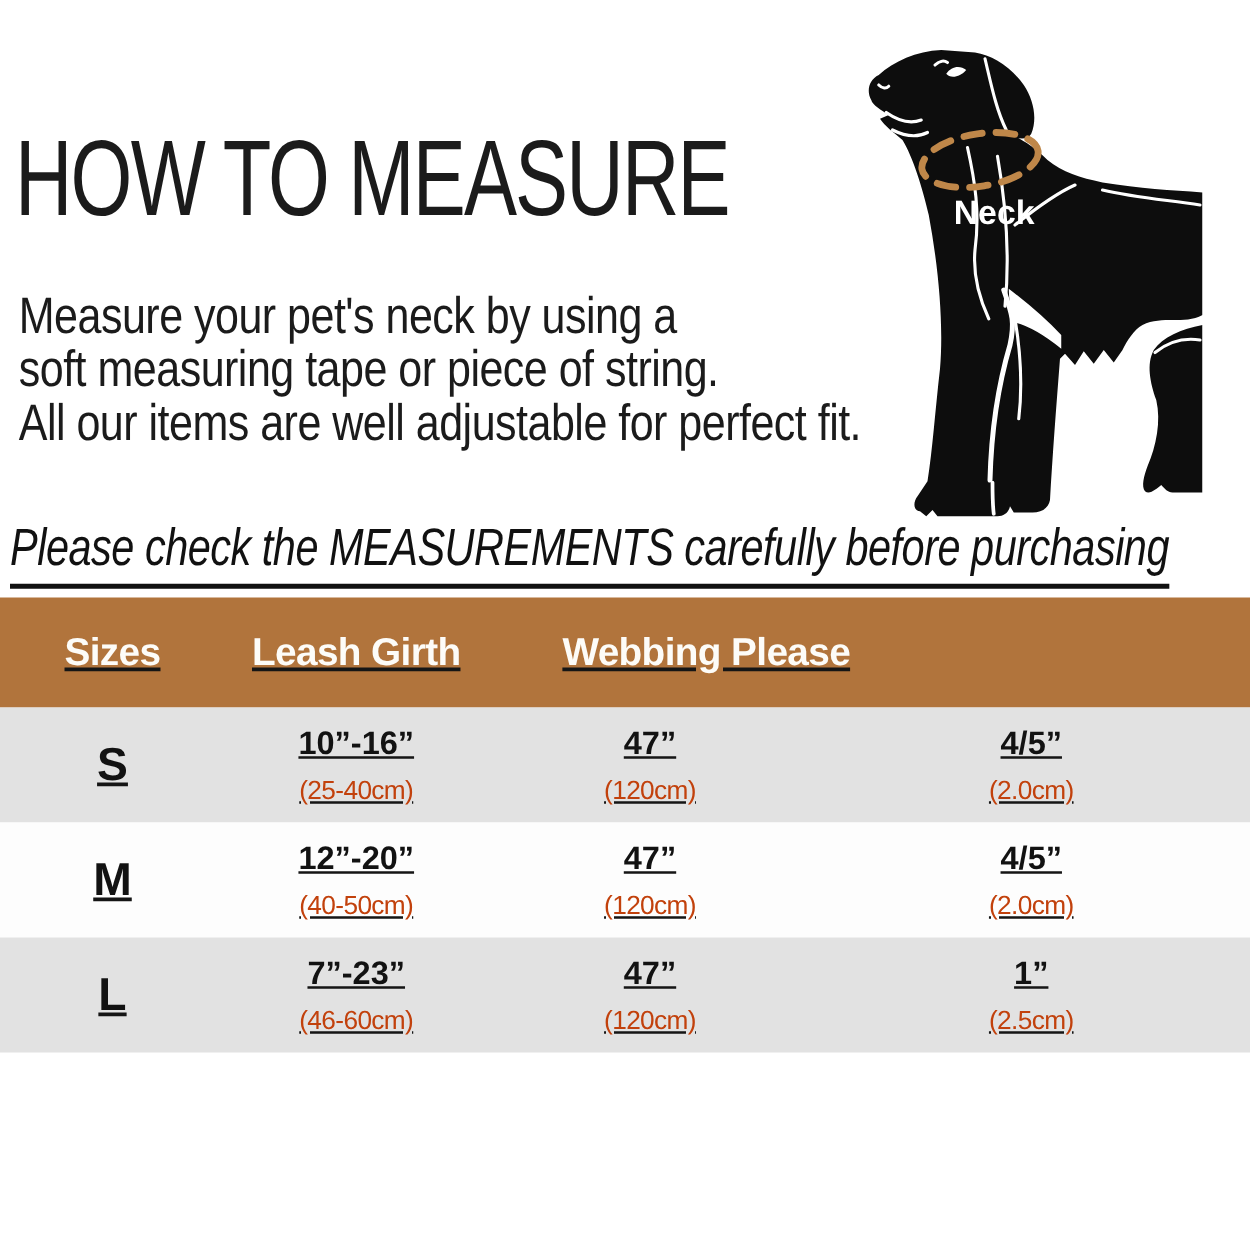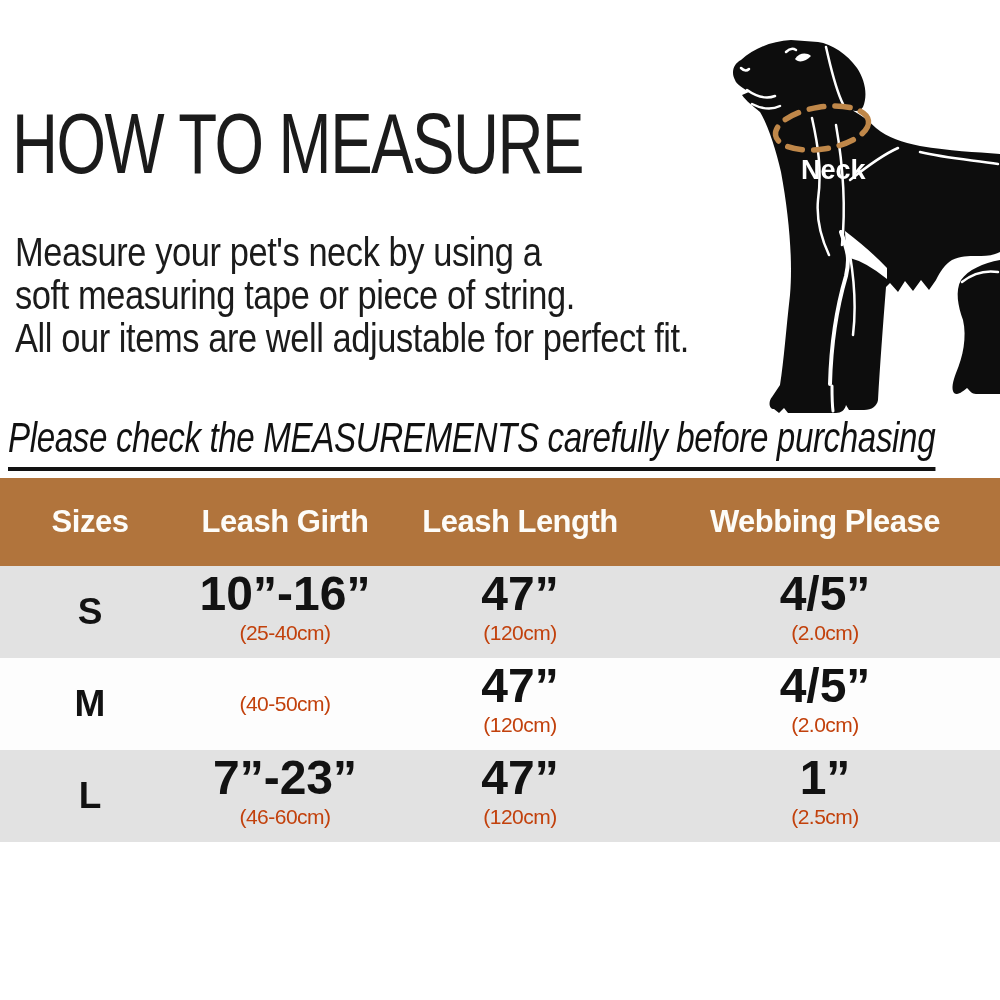--- a/index.html
+++ b/index.html
@@ -20,33 +20,33 @@
     transform:scaleX(0.84);transform-origin:0 0;white-space:nowrap;color:#1b1b1b;
   }
   
   .notice{
     position:absolute;left:8px;top:414px;margin:0;
     font-size:42px;font-style:italic;font-weight:400;letter-spacing:-0.5px;
     transform:scaleX(0.79);transform-origin:0 0;white-space:nowrap;color:#111;
     border-bottom:4px solid #111;padding-bottom:5px;
   }
   
-  .dog-wrap{position:absolute;left:695px;top:25px;width:305px;height:395px;}
+  .dog-wrap{position:absolute;left:657px;top:25px;width:305px;height:395px;}
   
-  .size-table{position:absolute;left:0;top:478px;width:1000px;}
+  .size-table{position:absolute;left:0;top:478px;width:1000px;text-decoration:underline;}
   .trow{display:flex;width:100%;}
   .thead{height:88px;background:#b1743c;}
   .thead .tcell{color:#fdfcf8;font-weight:700;font-size:31px;display:flex;align-items:center;justify-content:center;letter-spacing:-0.5px;}
   .rbody{height:92px;}
   .rbody.gray{background:#e2e2e2;}
   .rbody.lite{background:#fdfdfd;}
   .tcell{display:flex;flex-direction:column;align-items:center;justify-content:center;}
   .c1{width:18%;} .c2{width:21%;} .c3{width:26%;} .c4{width:35%;}
   .sizeletter{font-size:37px;font-weight:700;color:#121212;}
-  .val-in{font-size:48px;font-weight:700;line-height:42px;color:#121212;letter-spacing:0px;}
+  .val-in{font-size:26px;font-weight:700;line-height:42px;color:#121212;letter-spacing:0px;}
   .val-cm{font-size:21px;font-weight:400;line-height:36px;color:#c2410c;letter-spacing:-0.5px;}
 </style>
 </head>
 <body>
 
 <div id="canvas">
 
   <h1 class="title">HOW TO MEASURE</h1>
 
   <p class="intro"><span>Measure your pet's neck by using a</span><br>
@@ -124,21 +124,20 @@
       <ellipse cx="822" cy="128" rx="47" ry="21" transform="rotate(-9 822 128)" fill="none" stroke="#bf8749" stroke-width="5.5" stroke-dasharray="15 11" stroke-linecap="round"></ellipse>
 
       <text x="801" y="179" font-family="Liberation Sans, sans-serif" font-size="27" font-weight="bold" fill="#ffffff">Neck</text>
     </svg>
   </div>
 
   <div class="size-table">
     <div class="trow thead">
       <div class="tcell c1">Sizes</div>
       <div class="tcell c2">Leash Girth</div>
-      <div class="tcell c3">Leash Length</div>
       <div class="tcell c4">Webbing Please</div>
     </div>
 
     <div class="trow rbody gray">
       <div class="tcell c1">
           <span class="sizeletter">S</span>
         </div>
       <div class="tcell c2">
         <span class="val-in">10”-16”</span>
         <span class="val-cm">(25-40cm)</span>
@@ -151,20 +150,21 @@
         <span class="val-in">4/5”</span>
         <span class="val-cm">(2.0cm)</span>
       </div>
     </div>
 
     <div class="trow rbody lite">
       <div class="tcell c1">
           <span class="sizeletter">M</span>
         </div>
       <div class="tcell c2">
+        <span class="val-in">12”-20”</span>
         <span class="val-cm">(40-50cm)</span>
       </div>
       <div class="tcell c3">
         <span class="val-in">47”</span>
         <span class="val-cm">(120cm)</span>
       </div>
       <div class="tcell c4">
         <span class="val-in">4/5”</span>
         <span class="val-cm">(2.0cm)</span>
       </div>

